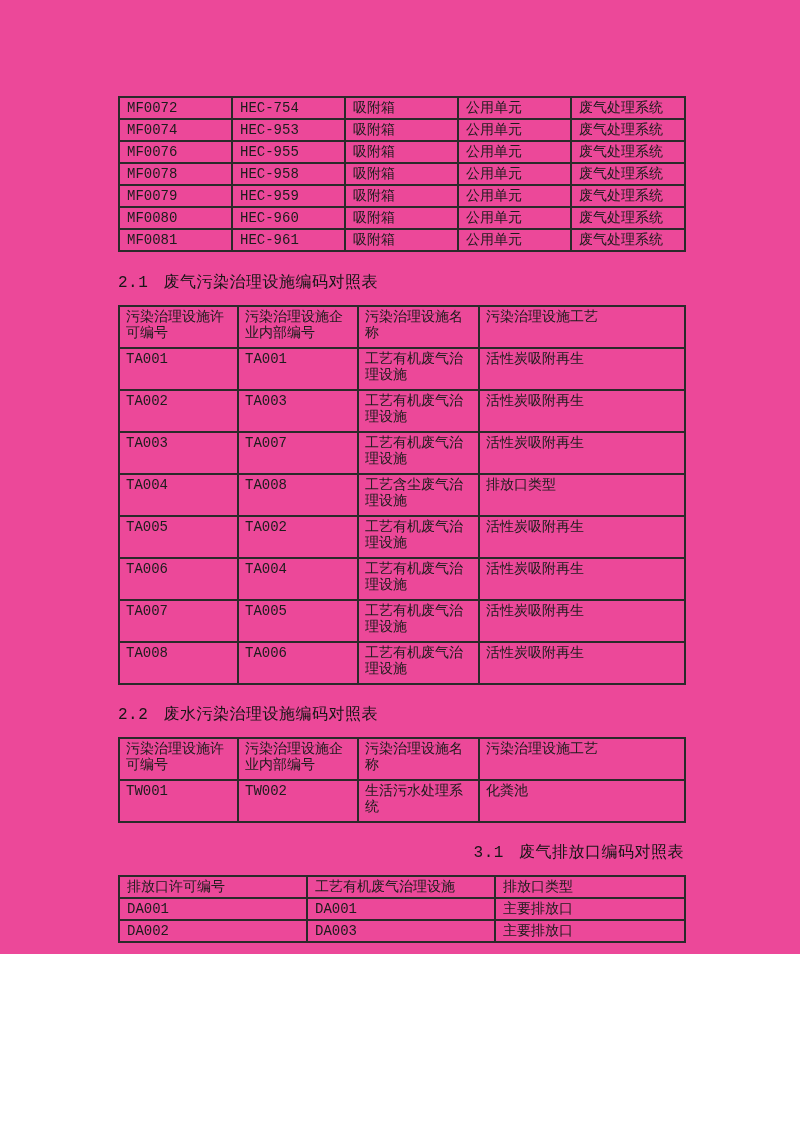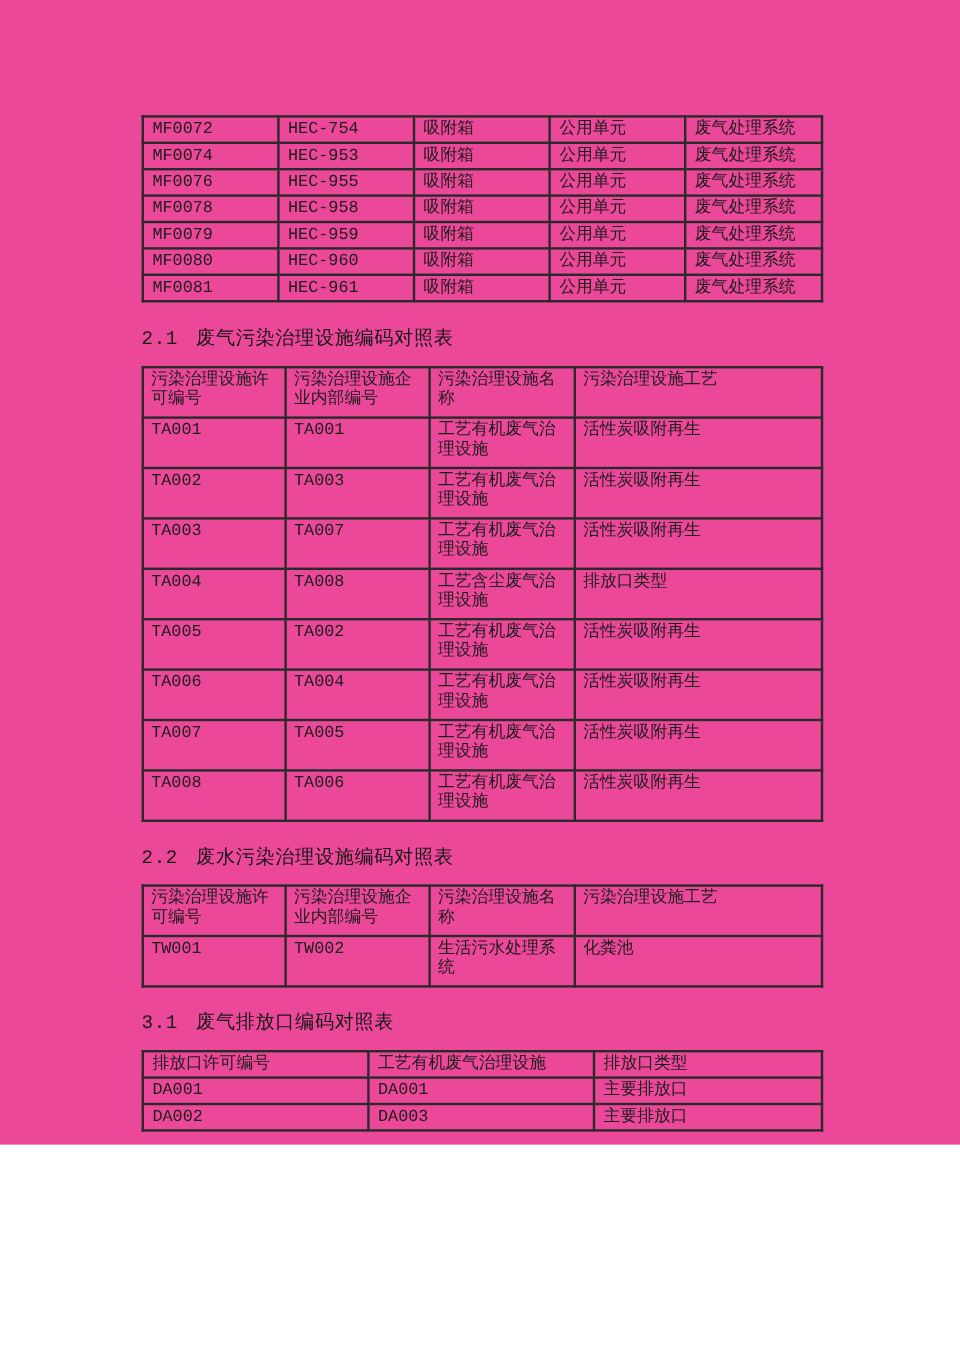--- a/index.html
+++ b/index.html
@@ -48,21 +48,21 @@
   .heading {
     font-size: 16px;
     font-weight: 400;
     color: #161616;
     margin: 0;
     word-spacing: 5px;
     letter-spacing: 0.5px;
   }
   .h21 { margin: 20px 0 12px 0; }
   .h22 { margin: 19px 0 12px 0; }
-  .h31 { margin: 19px 0 12px 0; }
+  .h31 { margin: 19px 0 12px 0; text-align: right; }
 </style>
 </head>
 <body>
 
 <div class="page">
   <div class="content">
 
     <table class="tbl compact t1">
       <colgroup>
         <col style="width:113px">

